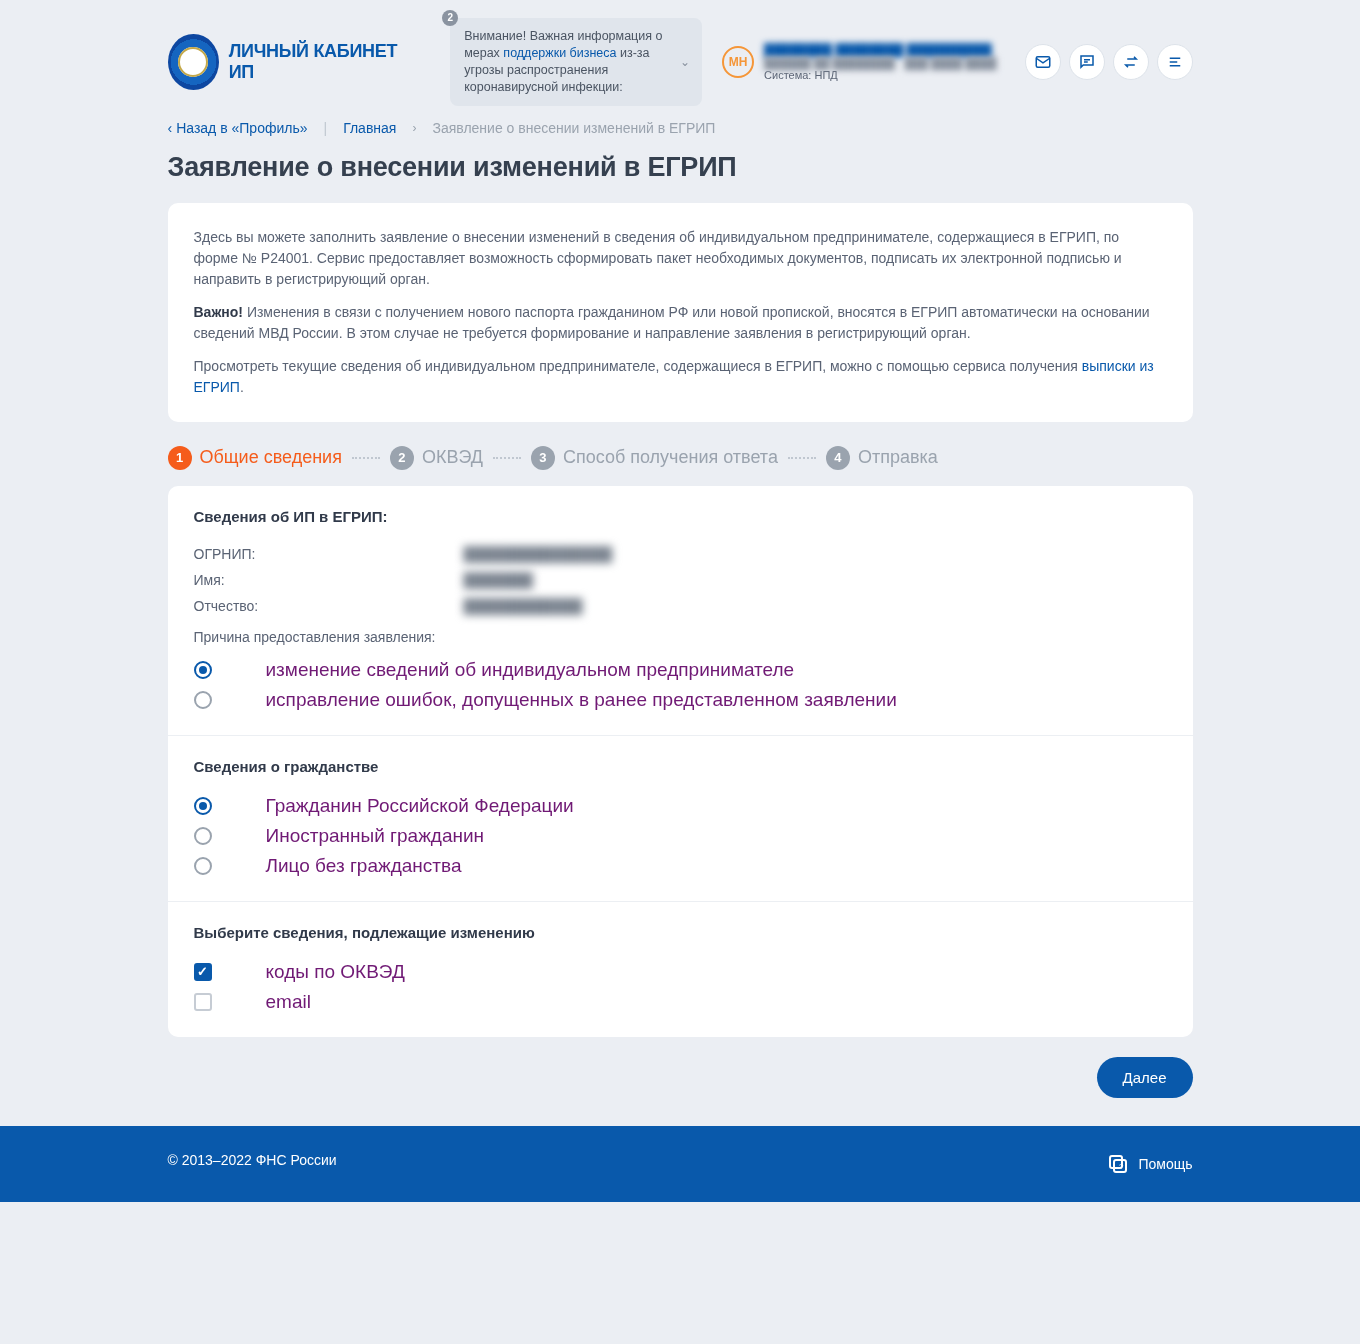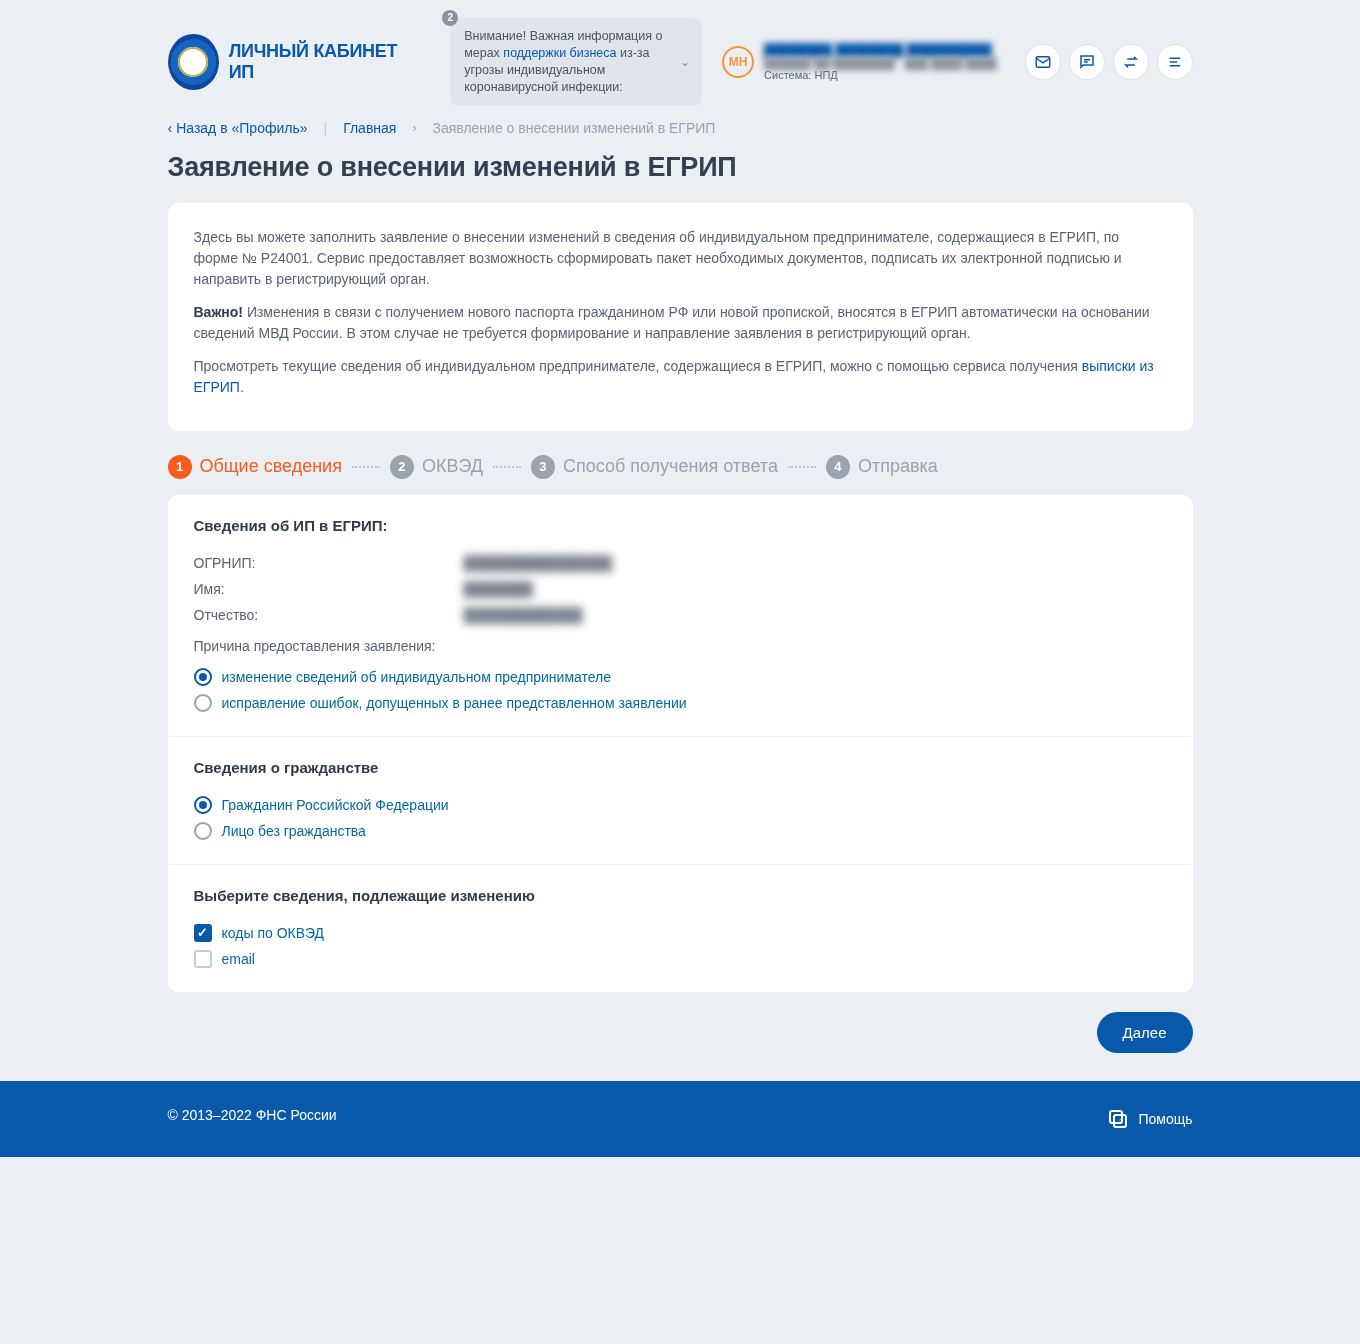--- a/index.html
+++ b/index.html
@@ -35,21 +35,21 @@
 .crumb-sep { color: #c0c7d0; }
 .crumb-link { color: #0959ab; cursor: pointer; }
 .crumb-current { color: #9aa3ae; }
 .crumb-chev { color: #9aa3ae; font-size: 12px; }
 
 h1 { font-size: 27px; font-weight: 600; color: #35404f; margin-bottom: 20px; letter-spacing: -0.2px; }
 
 
 .card { background: #fff; border-radius: 10px; padding: 24px 26px; margin-bottom: 24px; }
 .card p { color: #5a6374; line-height: 1.5; margin-bottom: 12px; font-size: 14px; }
-.card p:last-child { margin-bottom: 9px; }
+.card p:last-child { margin-bottom: 0; }
 .card strong { color: #313a4a; font-weight: 600; }
 .card a { color: #0959ab; text-decoration: none; }
 
 
 .stepper { display: flex; align-items: center; gap: 10px; margin-bottom: 16px; }
 .step { display: flex; align-items: center; gap: 8px; }
 .step-num { width: 24px; height: 24px; border-radius: 50%; background: #9aa3ae; color: #fff; display: flex; align-items: center; justify-content: center; font-weight: 700; font-size: 13px; }
 .step-label { color: #9aa3ae; font-size: 18px; font-weight: 500; }
 .step.active .step-num { background: #f55c1b; }
 .step.active .step-label { color: #f55c1b; }
@@ -60,21 +60,21 @@
 .section { padding: 22px 26px 20px; border-bottom: 1px solid #eceff3; }
 .section:last-child { border-bottom: none; }
 .section-title { font-weight: 700; color: #313a4a; margin-bottom: 16px; font-size: 15px; }
 
 .field-row { display: flex; padding: 5px 0; }
 .field-label { width: 270px; color: #5a6374; font-size: 14px; }
 .field-value { filter: blur(4px); color: #7a838f; font-size: 14px; }
 .reason-label { color: #5a6374; margin: 10px 0 10px; font-size: 14px; }
 
 .radio-row, .check-row { display: flex; align-items: center; gap: 10px; padding: 4px 0; cursor: pointer; }
-.radio-row span, .check-row span { color: #0369a1; font-size: 14px; }
+.radio-row span, .check-row span { color: #701a75; font-size: 19px; margin-left: 44px; }
 .radio { width: 18px; height: 18px; border: 2px solid #0959ab; border-radius: 50%; display: flex; align-items: center; justify-content: center; flex-shrink: 0; }
 .radio.unchecked { border-color: #9aa3ae; }
 .radio.checked::after { content: ""; width: 8px; height: 8px; background: #0959ab; border-radius: 50%; }
 .checkbox { width: 18px; height: 18px; border: 2px solid #c6ccd4; border-radius: 3px; display: flex; align-items: center; justify-content: center; flex-shrink: 0; }
 .checkbox.checked { background: #0959ab; border-color: #0959ab; }
 .checkbox.checked::after { content: "✓"; color: #fff; font-size: 13px; font-weight: 700; line-height: 1; }
 
 .actions { display: flex; justify-content: flex-end; padding-bottom: 20px; }
 .btn-primary { background: #0959ab; color: #fff; border: none; padding: 12px 26px; border-radius: 22px; font-size: 15px; font-weight: 500; cursor: pointer; }
 
@@ -90,21 +90,21 @@
 <div class="container">
 
   <div class="header">
     <div class="logo-block">
       <div class="logo-circle"></div>
       <div class="logo-text">ЛИЧНЫЙ КАБИНЕТ ИП</div>
     </div>
 
     <div class="notif-box">
       <div class="notif-badge">2</div>
-      <span>Внимание! Важная информация о мерах </span><a href="#" class="notif-link">поддержки бизнеса</a><span> из-за угрозы индивидуальном коронавирусной инфекции:</span>
+      <span>Внимание! Важная информация о мерах </span><a href="#" class="notif-link">поддержки бизнеса</a><span> из-за угрозы распространения коронавирусной инфекции:</span>
       <span class="notif-chev">⌄</span>
     </div>
 
     <div class="user-block">
       <div class="avatar">МН</div>
       <div class="user-text">
         <div class="user-name">████████ ████████ ██████████</div>
         <div class="user-line2">██████ ██ ████████ · ███ ████ ████</div>
         <div class="user-sys"><span>Система: </span><span>НПД</span></div>
       </div>
@@ -201,20 +201,24 @@
           <div class="radio unchecked"></div>
           <span>исправление ошибок, допущенных в ранее представленном заявлении</span>
         </div>
     </div>
 
     <div class="section">
       <div class="section-title">Сведения о гражданстве</div>
       <div class="radio-row">
           <div class="radio checked"></div>
           <span>Гражданин Российской Федерации</span>
+        </div>
+      <div class="radio-row">
+          <div class="radio unchecked"></div>
+          <span>Иностранный гражданин</span>
         </div>
       <div class="radio-row">
           <div class="radio unchecked"></div>
           <span>Лицо без гражданства</span>
         </div>
     </div>
 
     <div class="section">
       <div class="section-title">Выберите сведения, подлежащие изменению</div>
       <div class="check-row">

